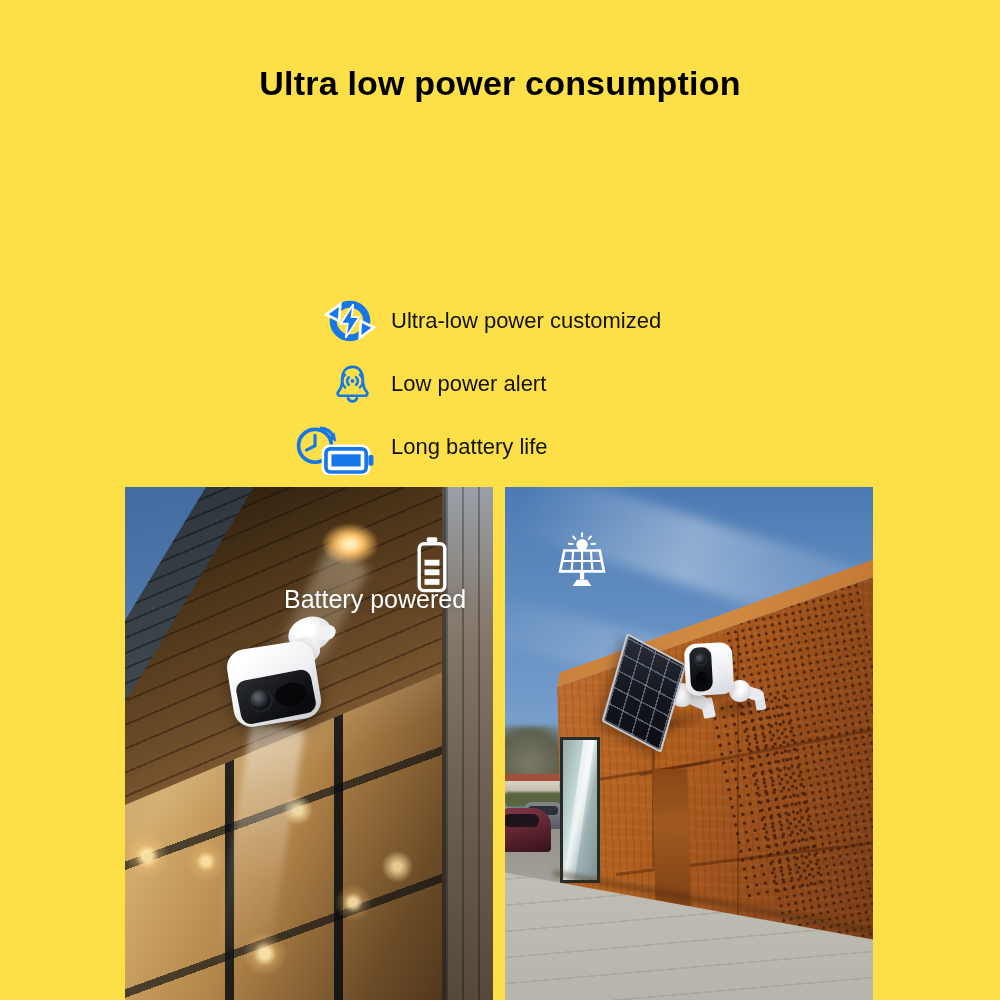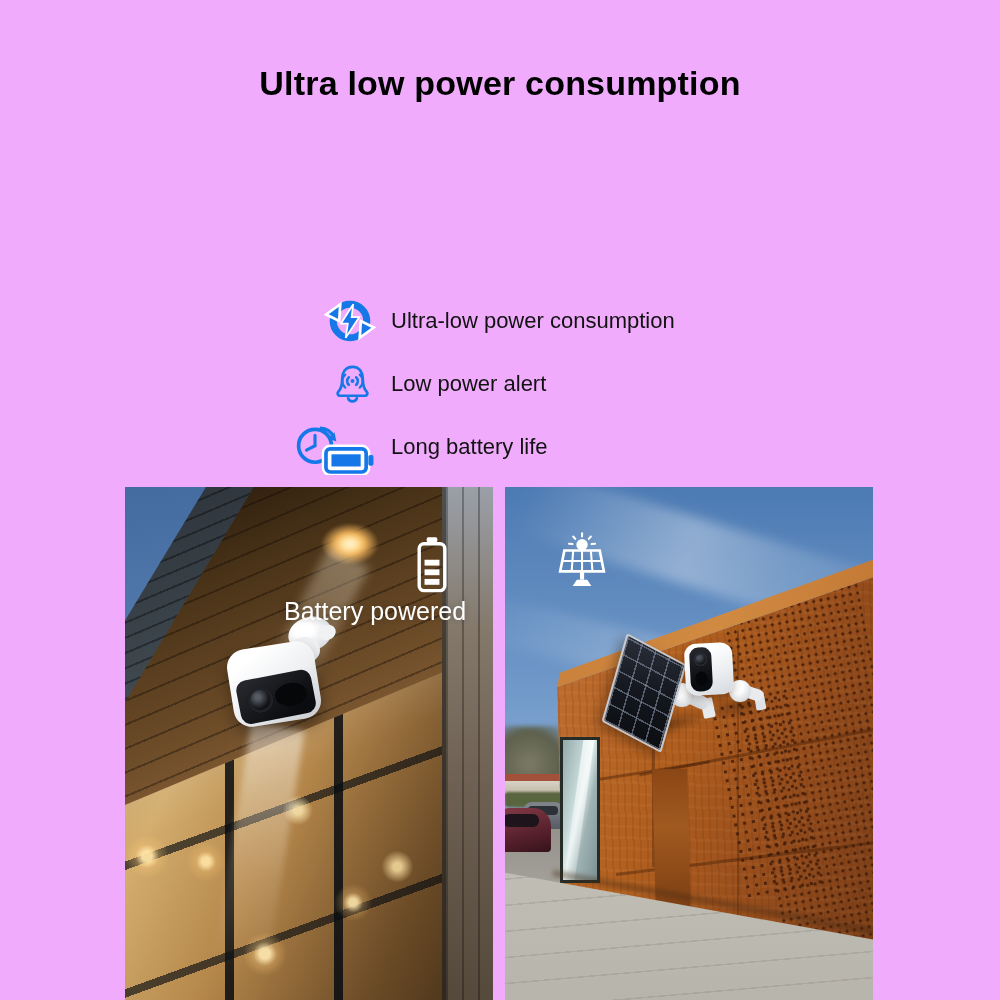--- a/index.html
+++ b/index.html
@@ -1,16 +1,16 @@
 <!DOCTYPE html>
 <html><head>
 <meta charset="utf-8">
 <style>
   html,body{margin:0;padding:0;background:#fff;}
-  .page{position:relative;width:1000px;height:1000px;background:#f0abfc;overflow:hidden;
+  .page{position:relative;width:1000px;height:1000px;background:#fde047;overflow:hidden;
         font-family:"Liberation Sans",sans-serif;}
 
   
   .title{position:absolute;top:40px;left:0;width:100%;text-align:center;
          font-size:34px;line-height:41px;font-weight:bold;color:#000;letter-spacing:.2px;}
   .intro{position:absolute;top:163px;left:185px;width:648px;
          font-size:21px;line-height:26.5px;color:#1d1d1d;}
 
   .features{position:absolute;top:289px;left:293px;}
   .feature{display:flex;align-items:center;height:63px;}
@@ -67,21 +67,21 @@
   .p1-cam-body{left:0;top:28px;width:88px;height:78px;border-radius:18px;transform:rotate(-9deg);
      background:linear-gradient(150deg,#ffffff 18%,#edeff1 55%,#cdd1d6 92%);
      box-shadow:0 8px 16px rgba(0,0,0,.35);}
   .p1-cam-face{left:6px;top:30px;width:76px;height:44px;border-radius:10px;transform:rotate(-2deg);
      background:linear-gradient(150deg,#26272c 10%,#0b0c0f 80%);}
   .p1-cam-lens{left:9px;top:9px;width:26px;height:26px;border-radius:50%;
      background:radial-gradient(circle at 42% 38%,#565b64 10%,#15171a 50%,#000 75%);
      box-shadow:inset 0 0 0 3px #1f2126;}
   .p1-cam-pir{right:7px;top:11px;width:32px;height:23px;border-radius:50%;background:#060708;}
   .p1-batt{left:291px;top:47px;}
-  .p1-label{left:159px;top:110px;}
+  .p1-label{left:159px;top:98px;}
 
   
   .p2-sky{inset:0;background:linear-gradient(180deg,#4c7ab3 0%,#6f98c8 38%,#92b2d8 68%,#b8cde6 100%);}
   .p2-cloud1{left:10px;top:42px;width:430px;height:68px;transform:rotate(17deg);filter:blur(6px);
      background:linear-gradient(90deg, transparent, rgba(255,255,255,.35) 40%, rgba(255,255,255,.18) 62%, transparent);}
   .p2-cloud2{left:-40px;top:150px;width:380px;height:46px;transform:rotate(14deg);filter:blur(6px);opacity:.55;
      background:linear-gradient(90deg, transparent, rgba(255,255,255,.4) 50%, transparent);}
   .p2-scene{left:0;top:245px;width:74px;height:170px;}
   .p2-asphalt{left:0;top:78px;width:74px;height:92px;background:linear-gradient(180deg,#8f8d86,#a7a59d);}
   .p2-trees{left:-16px;top:-6px;width:96px;height:84px;filter:blur(2px);
@@ -170,21 +170,21 @@
 
     <div class="feature">
       <span class="f-icon">
         <svg width="52" height="52" viewBox="0 0 48 48" aria-hidden="true">
           <circle cx="24" cy="24" r="15.5" fill="none" stroke="#1677e8" stroke-width="6.5"></circle>
           <polygon points="2,18 15,8.5 14,24" fill="#1677e8" stroke="#fff" stroke-width="2.5"></polygon>
           <polygon points="46,30 33,39.5 34,24" fill="#1677e8" stroke="#fff" stroke-width="2.5"></polygon>
           <polygon points="27,8.5 15.5,26.5 22,26.5 20,39.5 32.5,20.5 25.5,20.5" fill="#1677e8" stroke="#fff" stroke-width="1.6"></polygon>
         </svg>
       </span>
-      <span class="f-label">Ultra-low power consumption</span>
+      <span class="f-label">Ultra-low power customized</span>
     </div>
 
     <div class="feature">
       <span class="f-icon">
         <svg width="47" height="50" viewBox="0 0 48 48" aria-hidden="true">
           <g fill="none" stroke="#1677e8" stroke-width="2.8" stroke-linecap="round" stroke-linejoin="round">
             <path d="M24 6.5 C 16.5 6.5 13.5 12.5 13.5 19 C 13.5 25 12 29.5 9.5 32 C 8 33.5 9 36 11.5 36 L 36.5 36 C 39 36 40 33.5 38.5 32 C 36 29.5 34.5 25 34.5 19 C 34.5 12.5 31.5 6.5 24 6.5 Z"></path>
             <path d="M19.5 38.5 A 4.8 4.8 0 0 0 28.5 38.5"></path>
             <path d="M20.2 17.2 A 5.4 5.4 0 0 0 20.2 24.8"></path>
             <path d="M27.8 17.2 A 5.4 5.4 0 0 1 27.8 24.8"></path>

